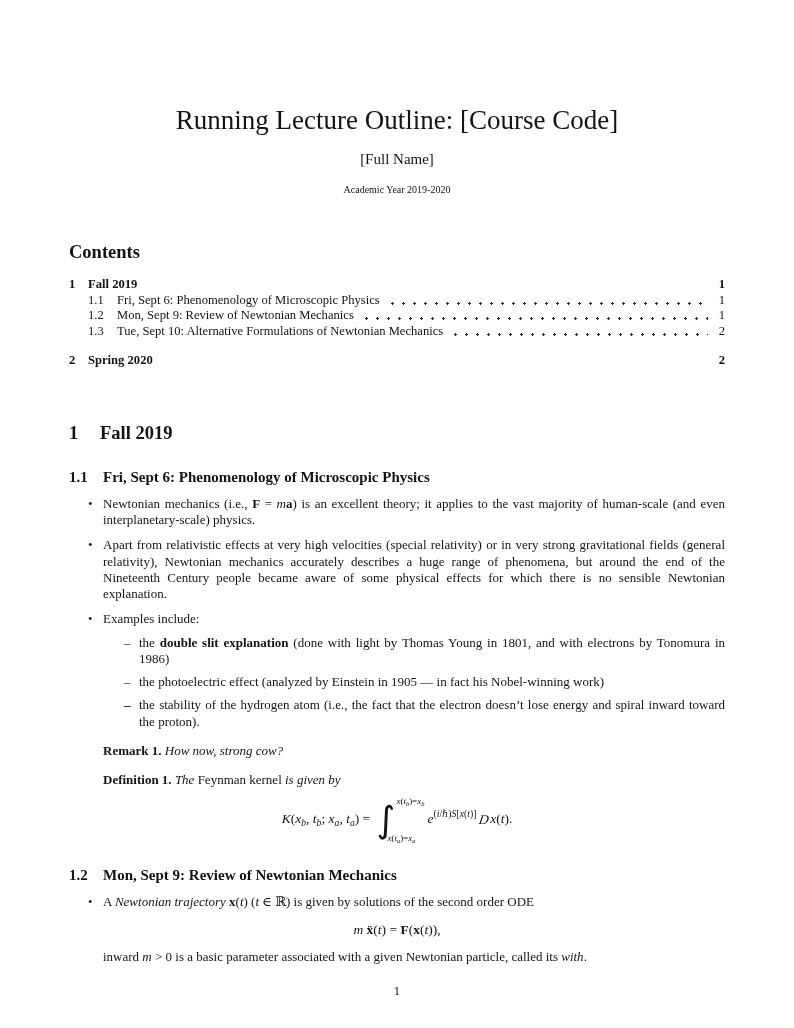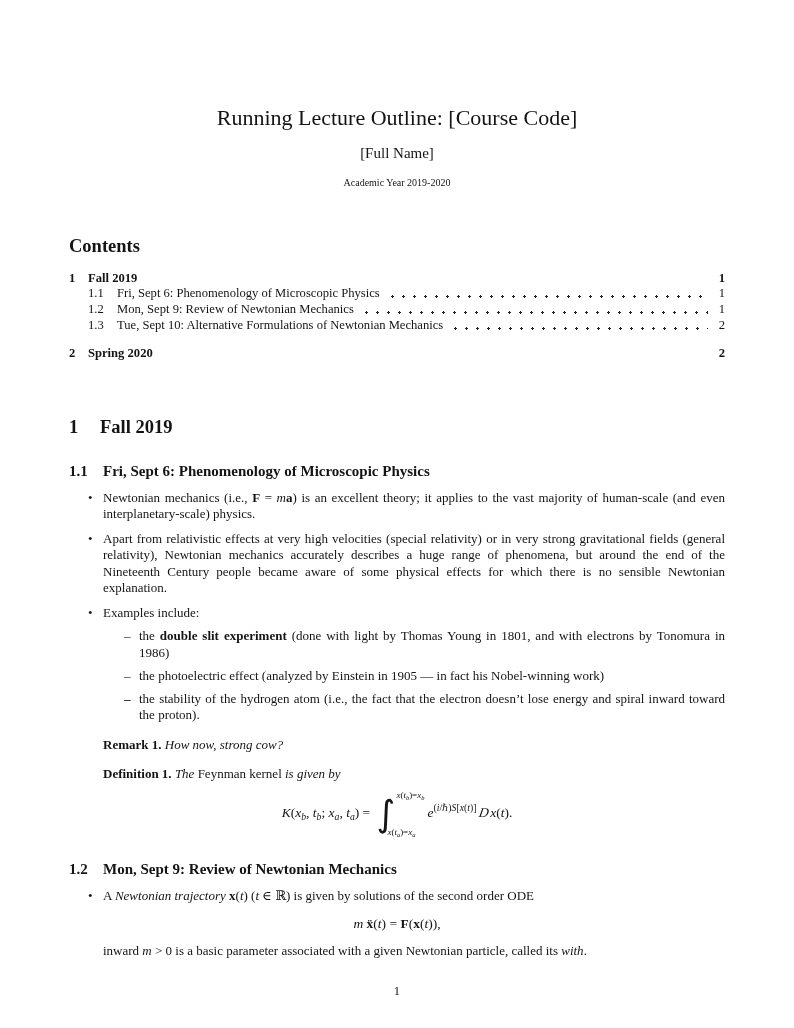--- a/index.html
+++ b/index.html
@@ -3,21 +3,21 @@
 <meta charset="utf-8">
 <style>
   html,body { margin:0; padding:0; background:#ffffff; }
   .page {
     width:794px; height:1028px; box-sizing:border-box;
     padding:0 69px; position:relative; overflow:hidden;
     background:#ffffff; color:#141414;
     font-family:"Liberation Serif","DejaVu Serif","DejaVu Sans",serif;
     font-size:13px; line-height:1.25;
   }
-  .doc-title { text-align:center; font-size:22px; padding-top:104px; }
+  .doc-title { text-align:center; font-size:27px; padding-top:104px; }
   .doc-author { text-align:center; font-size:15px; margin-top:12px; }
   .doc-date { text-align:center; font-size:10px; margin-top:15px; }
 
   .contents-heading { font-size:18.5px; font-weight:bold; margin-top:45px; }
 
   .toc { margin-top:13px; font-size:12.6px; }
   .toc-row { display:flex; align-items:baseline; line-height:15.6px; }
   .toc-row.l1 { font-weight:bold; }
   .toc-row.gap { margin-top:13px; }
   .toc-num.n1 { width:19px; flex:0 0 19px; }
@@ -127,21 +127,21 @@
   </div>
 
   <div class="b-item">
     <span class="marker">•</span>
     <span><span>Examples include:</span></span>
   </div>
 
   <div class="dashes">
     <div class="d-item">
       <span class="marker">–</span>
-      <span><span>the </span><span class="b">double slit experiment</span><span> (done with light by Thomas Young in 1801, and with electrons by Tonomura in 1986)</span></span>
+      <span><span>the </span><span class="b">double slit explanation</span><span> (done with light by Thomas Young in 1801, and with electrons by Tonomura in 1986)</span></span>
     </div>
     <div class="d-item">
       <span class="marker">–</span>
       <span><span>the photoelectric effect (analyzed by Einstein in 1905 — in fact his Nobel-winning work)</span></span>
     </div>
     <div class="d-item">
       <span class="marker">–</span>
     </div>
     <div class="d-item">
       <span class="marker">–</span>

